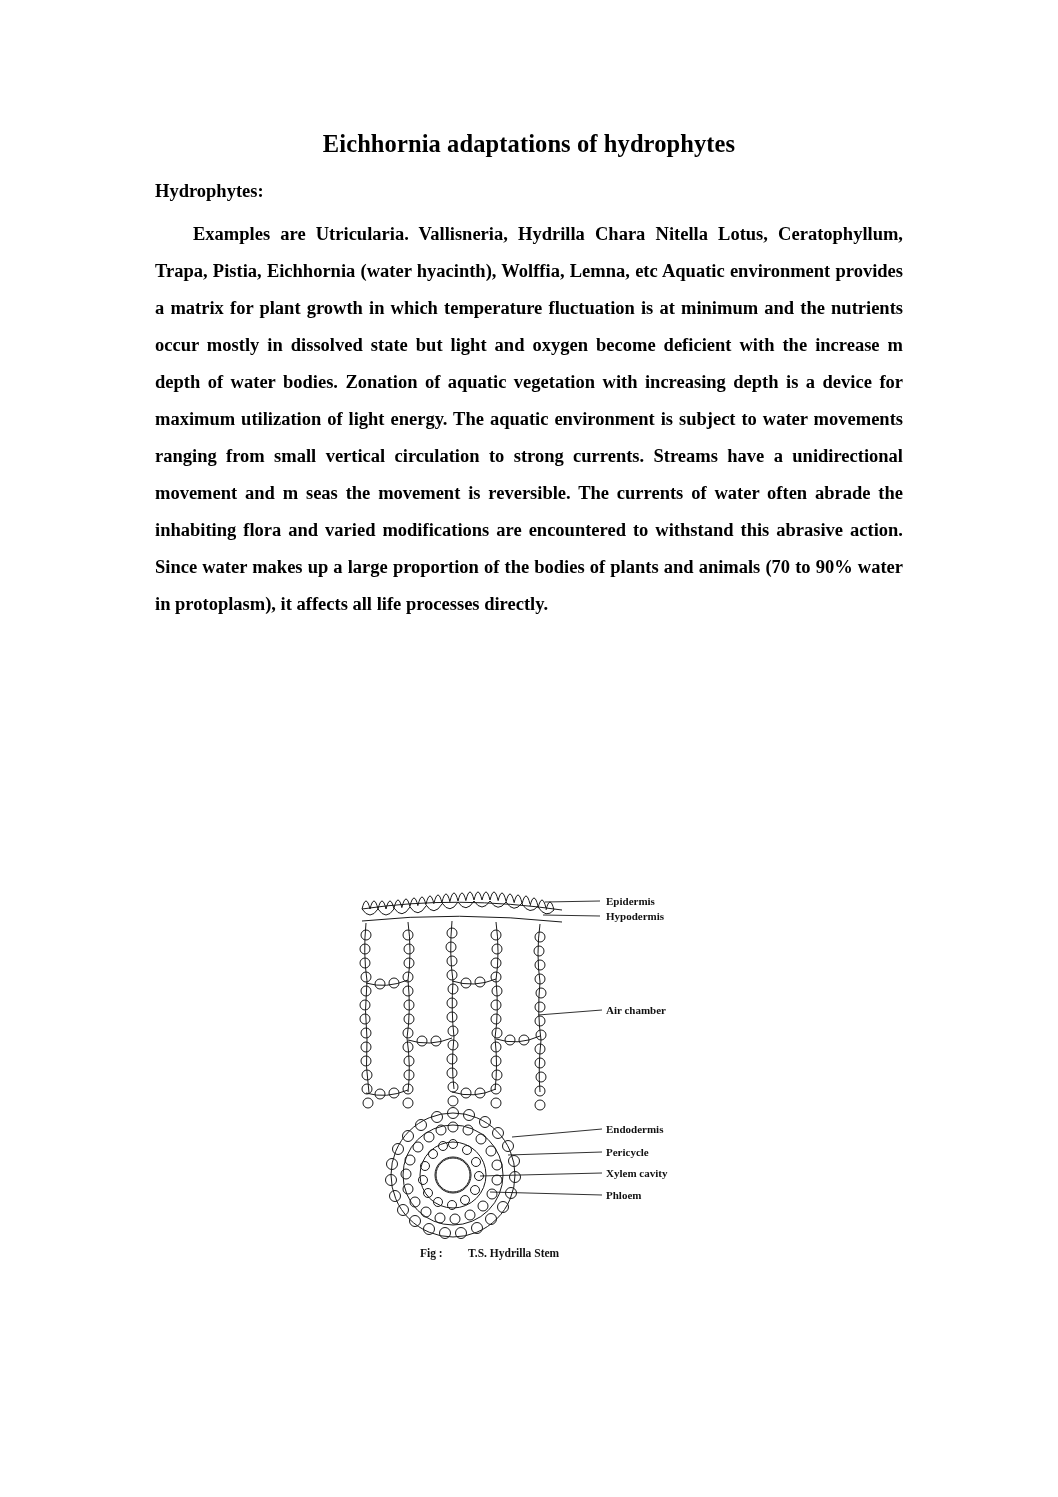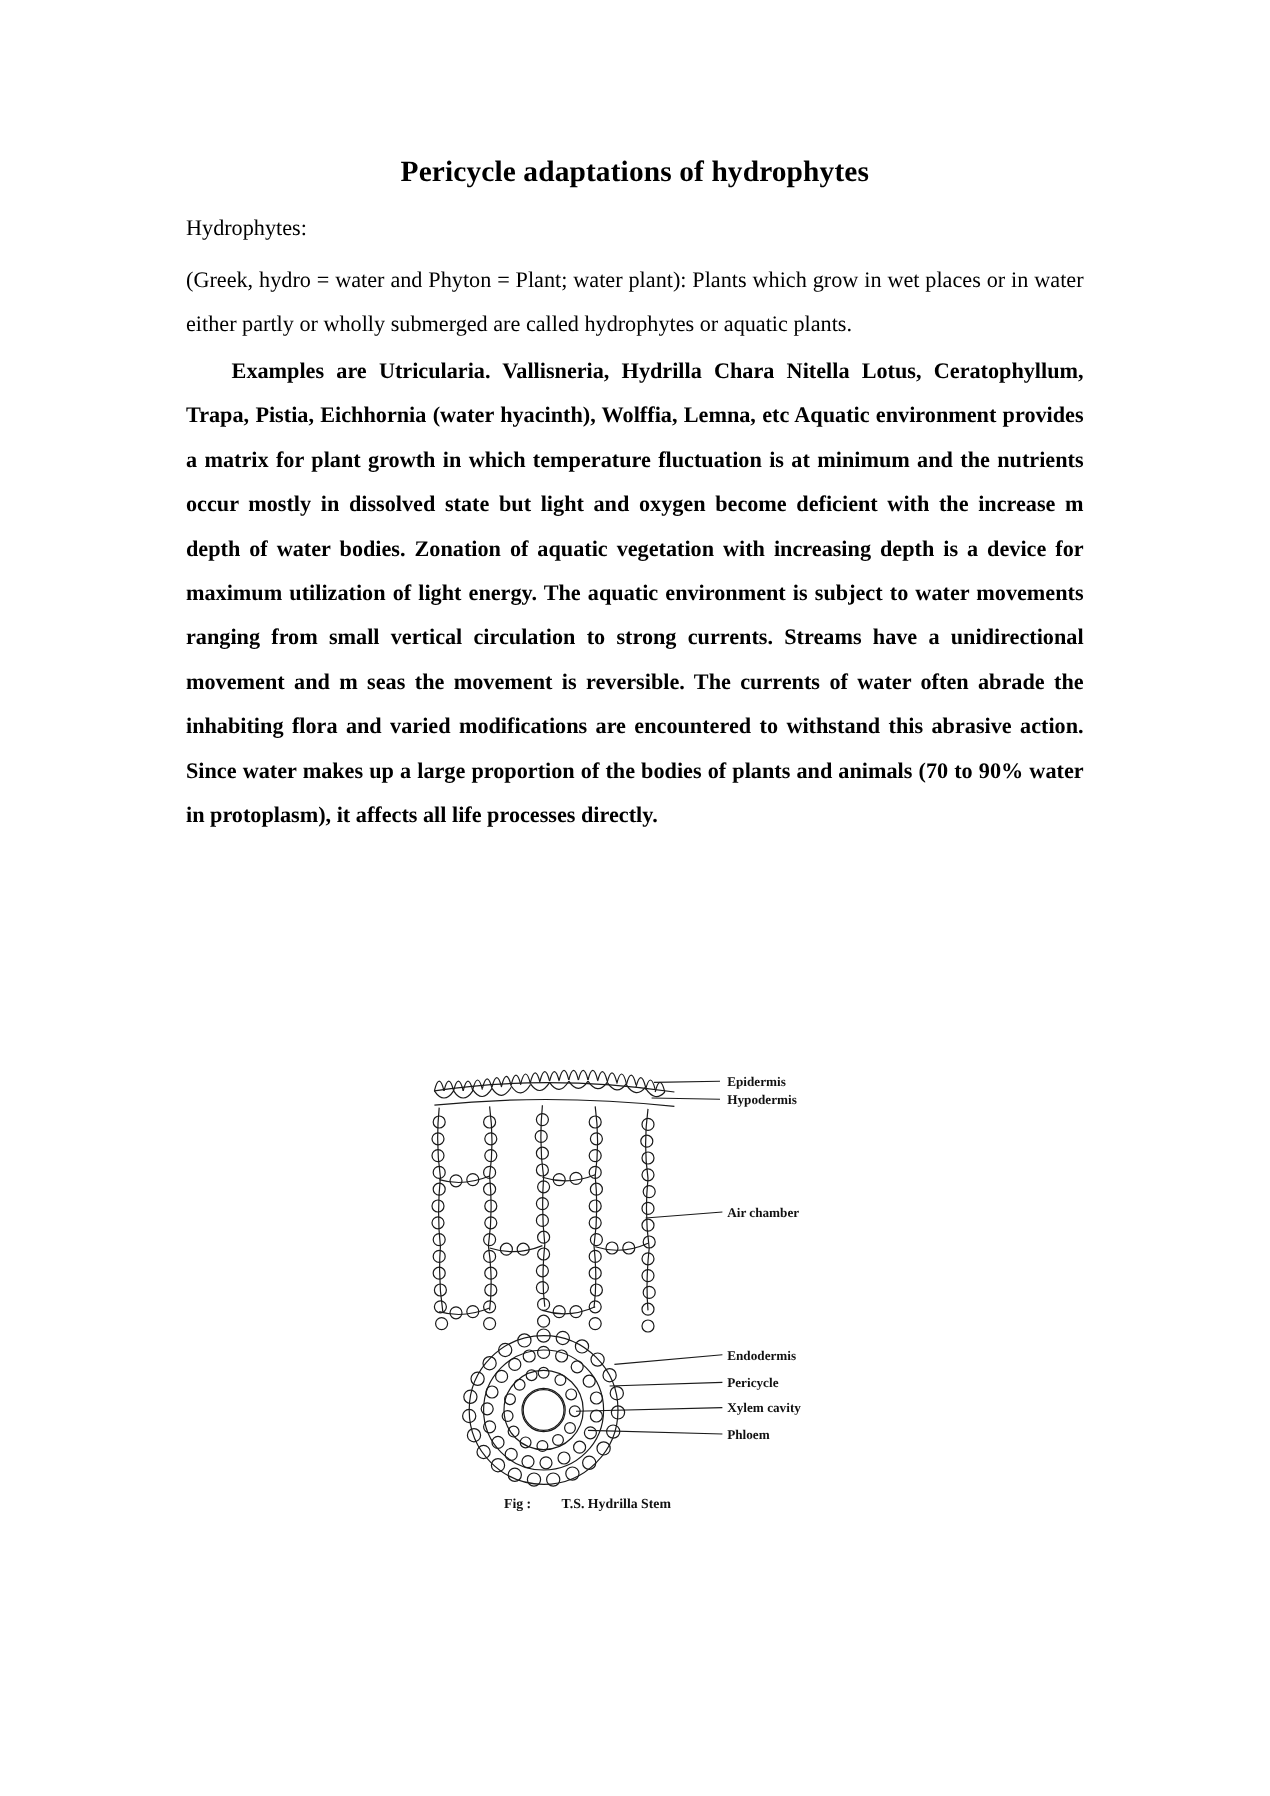--- a/index.html
+++ b/index.html
@@ -30,21 +30,21 @@
   }
   .doc-title {
     text-align: center;
     font-weight: bold;
     font-size: 24.5px;
     line-height: 1.3;
     margin: 0 0 18px 0;
     letter-spacing: 0.1px;
   }
   .section-label {
-    font-weight: normal;
+    font-weight: bold;
     font-size: 18.5px;
     margin: 0 0 10px 0;
     line-height: 1.5;
   }
   p.body-text {
     font-size: 18.5px;
     line-height: 2.0;
     margin: 0 0 2px 0;
     text-align: justify;
     text-justify: inter-word;
@@ -63,25 +63,24 @@
     display: block;
   }
 </style>
 </head>
 <body>
 
 <div class="page">
 
   <div class="content">
 
-    <h1 class="doc-title">Pericycle adaptations of hydrophytes</h1>
+    <h1 class="doc-title">Eichhornia adaptations of hydrophytes</h1>
 
     <div class="section-label">Hydrophytes:</div>
 
-    <p class="body-text">(Greek, hydro = water and Phyton = Plant; water plant): Plants which grow in wet places or in water either partly or wholly submerged are called hydrophytes or aquatic plants.</p>
 
     <p class="body-text indent">Examples are Utricularia. Vallisneria, Hydrilla Chara Nitella Lotus, Ceratophyllum, Trapa, Pistia, Eichhornia (water hyacinth), Wolffia, Lemna, etc Aquatic environment provides a matrix for plant growth in which temperature fluctuation is at minimum and the nutrients occur mostly in dissolved state but light and oxygen become deficient with the increase m depth of water bodies. Zonation of aquatic vegetation with increasing depth is a device for maximum utilization of light energy. The aquatic environment is subject to water movements ranging from small vertical circulation to strong currents. Streams have a unidirectional movement and m seas the movement is reversible. The currents of water often abrade the inhabiting flora and varied modifications are encountered to withstand this abrasive action. Since water makes up a large proportion of the bodies of plants and animals (70 to 90% water in protoplasm), it affects all life processes directly.</p>
 
   </div>
 
   <div class="figure-wrap">
     <svg class="figure-svg" width="390" height="400" viewBox="0 0 390 400" xmlns="http://www.w3.org/2000/svg">
       <g stroke="#1a1a1a" fill="none" stroke-width="1">
 
         <g>

